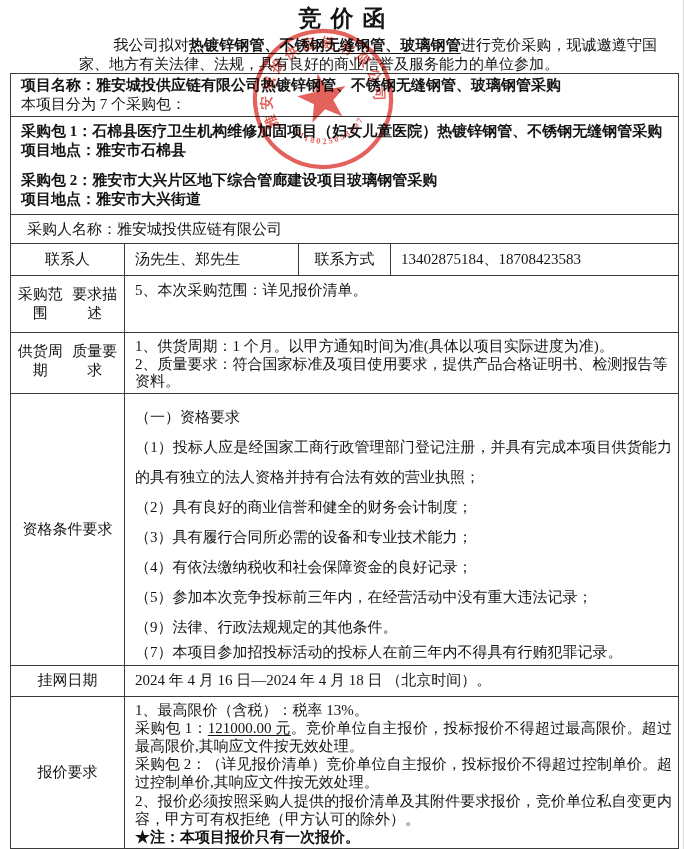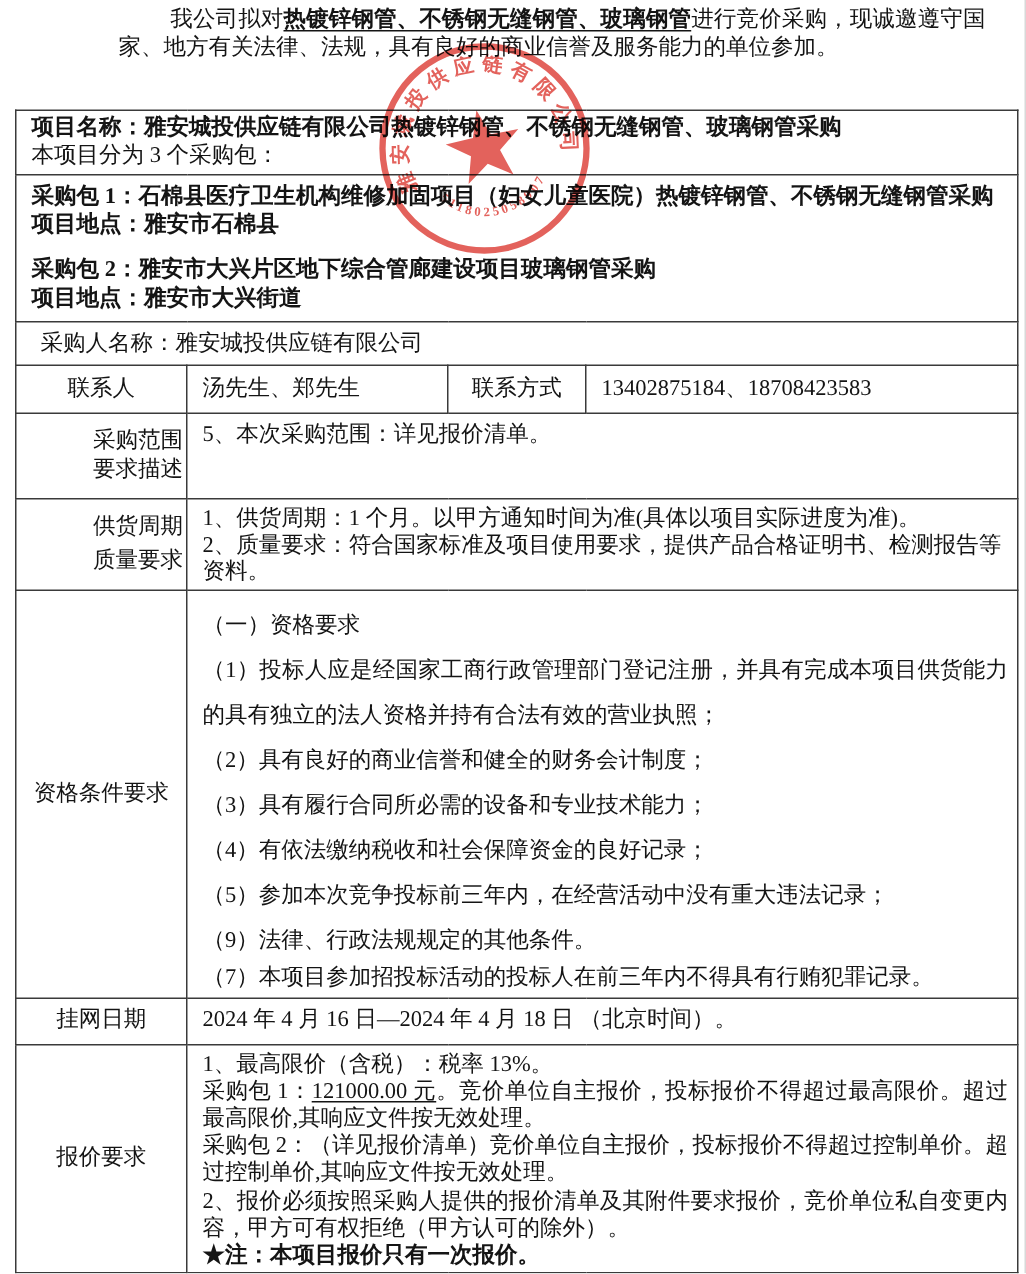--- a/index.html
+++ b/index.html
@@ -50,23 +50,23 @@
     vertical-align:top;
     padding:2px 6px 2px 10px;
     line-height:19px;
   }
   .doc-table td.label-cell {
     text-align:center;
     vertical-align:middle;
     padding:2px 2px;
   }
   .label-split {
-    display:flex; flex-direction:column;
+    display:flex; flex-direction:row;
     justify-content:space-between;
-    align-items:flex-end;
+    align-items:flex-start;
     height:100%;
     padding:7px 0;
   }
   .b { font-weight:bold; }
   .pkg-gap { height:11px; }
   .row-project td { height:41px; }
   .row-packages td { height:98px; padding-top:5px; }
   .row-purchaser td { height:29px; vertical-align:middle;padding-left:16px; }
   .row-contact td { height:32px; vertical-align:middle; }
   .row-scope td { height:55px; }
@@ -103,36 +103,37 @@
   .scan-edge {
     position:absolute; right:0; top:0; bottom:0; width:1px;
     background:#d8d8d8;
   }
 </style>
 </head>
 <body>
 
 <div class="page">
 
+  <h1 class="doc-title">竞价函</h1>
 
   <p class="intro"><span>我公司拟对</span><span class="u-bold">热镀锌钢管、不锈钢无缝钢管、玻璃钢管</span><span>进行竞价采购，现诚邀遵守国家、地方有关法律、法规，具有良好的商业信誉及服务能力的单位参加。</span></p>
 
   <table class="doc-table">
     <colgroup>
       <col style="width:114px">
         <col style="width:174px">
         <col style="width:92px">
         <col style="width:288px">
     </colgroup>
 
     <tbody>
         <tr class="row-project">
       <td colspan="4">
         <div class="b">项目名称：雅安城投供应链有限公司热镀锌钢管、不锈钢无缝钢管、玻璃钢管采购</div>
-        <div>本项目分为 3 个采购包：</div>
+        <div>本项目分为 7 个采购包：</div>
       </td>
     </tr>
 
     <tr class="row-packages">
       <td colspan="4">
         <div class="b">采购包 1：石棉县医疗卫生机构维修加固项目（妇女儿童医院）热镀锌钢管、不锈钢无缝钢管采购</div>
         <div class="b">项目地点：雅安市石棉县</div>
         <div class="pkg-gap"></div>
         <div class="b">采购包 2：雅安市大兴片区地下综合管廊建设项目玻璃钢管采购</div>
         <div class="b">项目地点：雅安市大兴街道</div>

